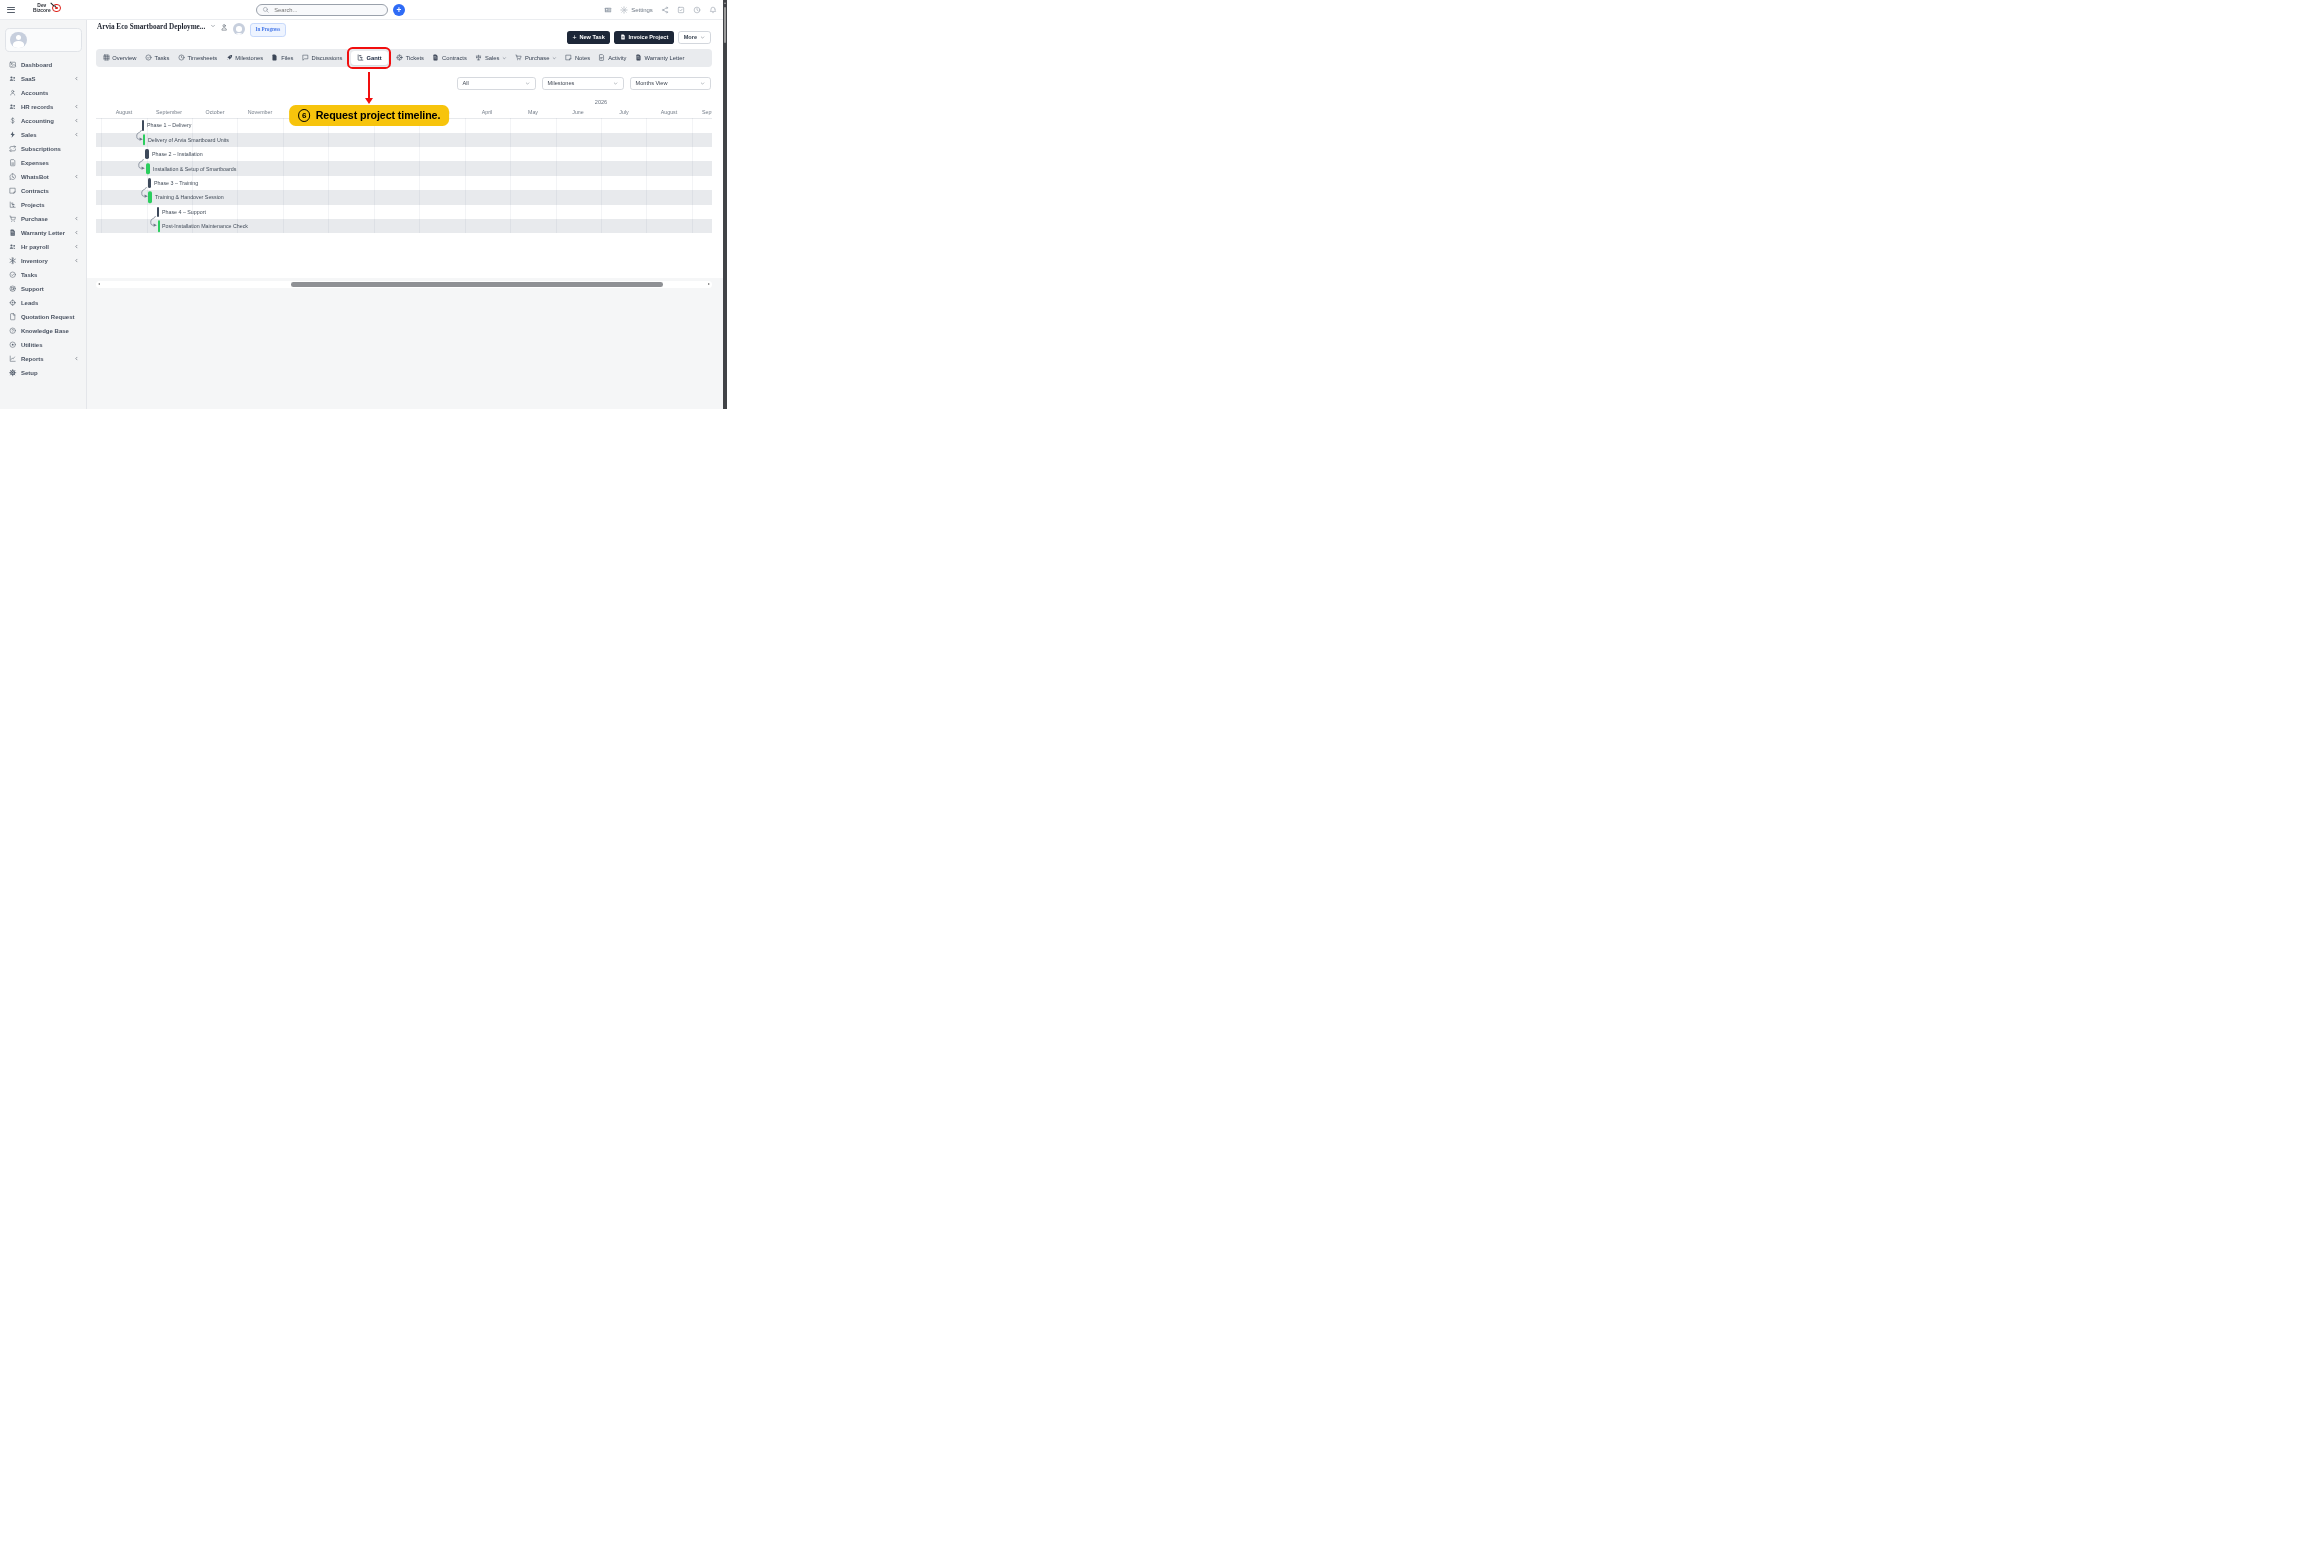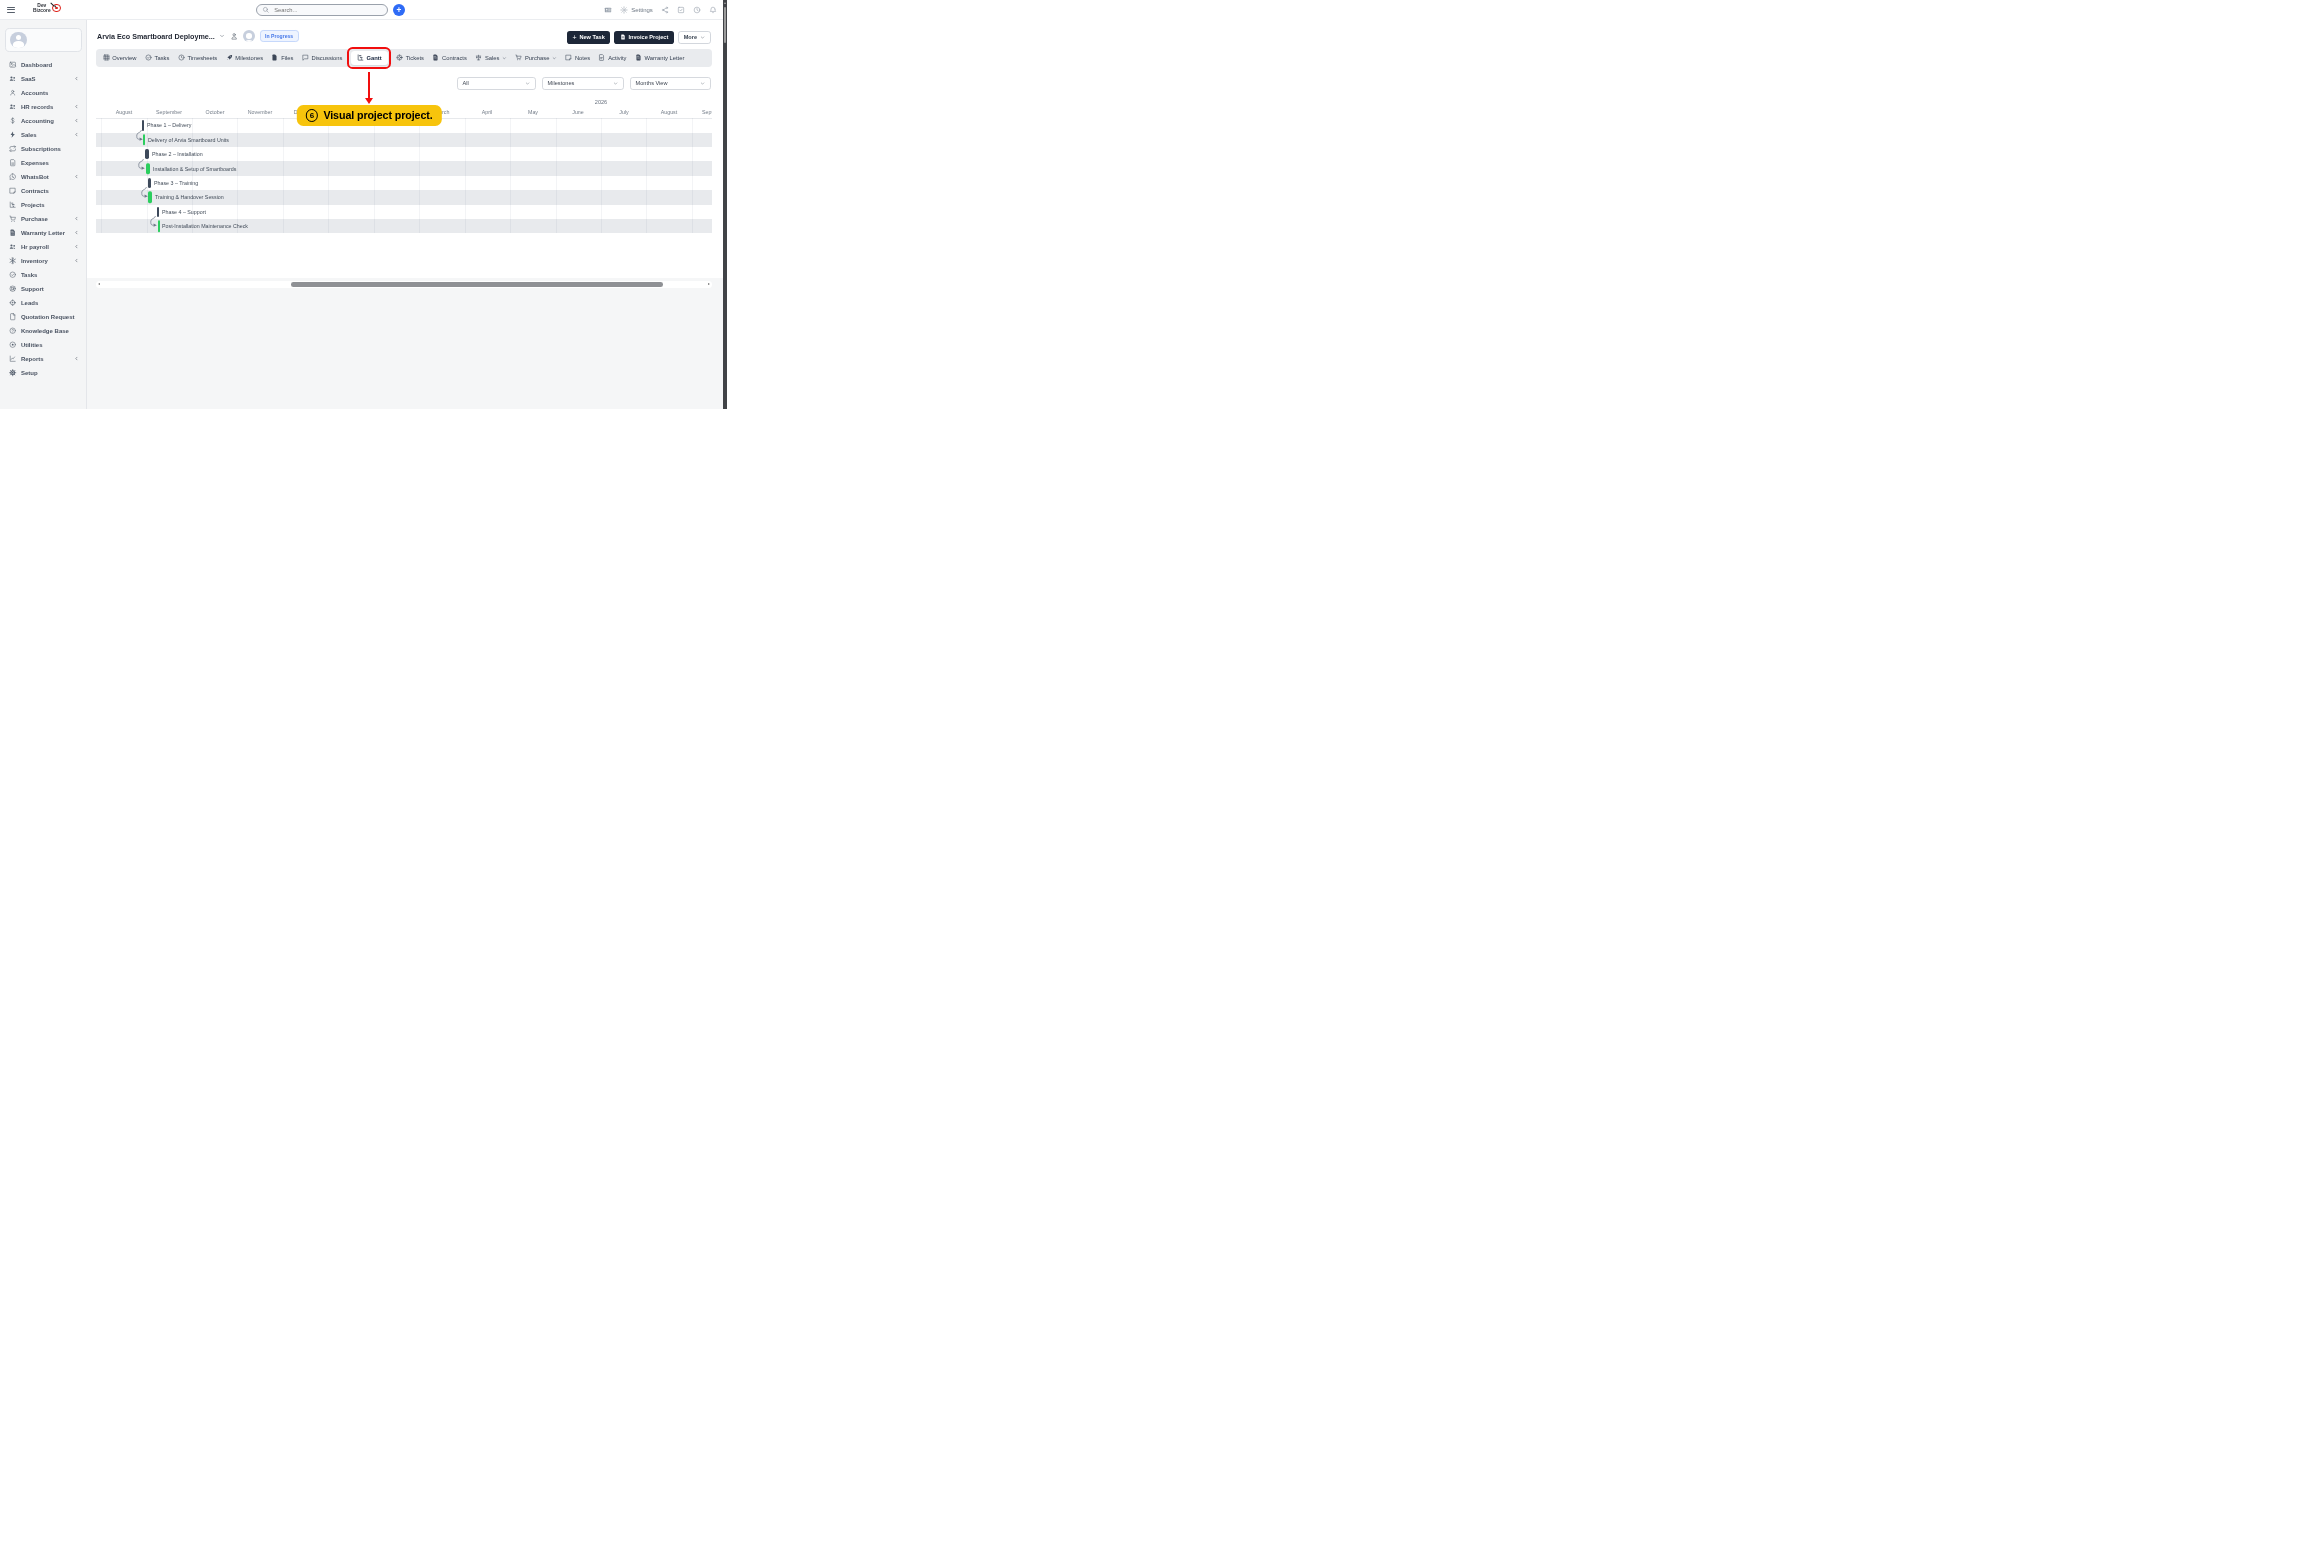--- a/index.html
+++ b/index.html
@@ -40,21 +40,21 @@
   .avatar-circle{width:16.7px;height:16.7px;border-radius:50%;background:#c7cfdd;position:relative;overflow:hidden;}
   .avatar-circle:before{content:"";position:absolute;left:50%;top:3.2px;width:5.6px;height:5.6px;margin-left:-2.8px;background:#fff;border-radius:50%;}
   .avatar-circle:after{content:"";position:absolute;left:50%;top:9.7px;width:10.2px;height:6.5px;margin-left:-5.1px;background:#fff;border-radius:50% 50% 0 0;}
   #side-items{position:absolute;left:0;top:38px;width:87px;}
   .side-item{height:14px;display:flex;align-items:center;padding-left:9.3px;gap:4.2px;cursor:pointer;color:#55606e;}
   .side-item .lbl{font-size:6px;font-weight:600;color:#4a5362;flex:1;white-space:nowrap;}
   .side-item .chev{margin-right:8.3px;color:#3f4855;}
   .side-item .chev svg{width:5.1px;height:5.1px;stroke-width:2.4;}
 
   
-  #proj-header{left:97px;top:29px;height:14px;display:flex;align-items:center;gap:4.6px;}
+  #proj-header{left:97px;top:23px;height:14px;display:flex;gap:4.6px;font-family:Liberation Serif, serif;}
   #proj-title{font-size:7.2px;font-weight:bold;color:#1f2430;white-space:nowrap;}
   .hchev{color:#5a6470;}
   .hchev svg{width:6px;height:6px;stroke-width:2;}
   #person-ic{color:#5a6470;}
   #person-ic svg{width:8.3px;height:8.3px;}
   #proj-avatar{width:12px;height:12px;}
   #status-badge{background:#eef4ff;border:0.5px solid #c6d8fb;color:#4577e8;font-size:5.1px;font-weight:600;padding:1.9px 4.6px;border-radius:3.2px;cursor:pointer;}
   #header-btns{right:16px;top:31px;display:flex;gap:3.7px;align-items:center;}
   .btn-dark{background:#1d2738;color:#fff;font-size:5.6px;font-weight:600;height:12.5px;padding:0 5.6px;border-radius:2.8px;display:inline-flex;align-items:center;gap:2.8px;cursor:pointer;white-space:nowrap;}
   .btn-dark .ic svg{width:6px;height:6px;}
@@ -569,21 +569,21 @@
             <rect x="10" y="10" width="9" height="3" rx="1" fill="currentColor" stroke="none"></rect>
             <rect x="13" y="15.5" width="5" height="3" rx="1" fill="currentColor" stroke="none"></rect>
           </svg>
         </span>
         <span>Gantt</span>
         <span class="red-box"></span>
         <span class="red-line"></span>
         <span class="red-head"></span>
         <span class="callout" style="background: rgb(247, 196, 12);">
           <span class="c-num">6</span>
-          <span class="c-txt">Visual project project.</span>
+          <span class="c-txt">Request project timeline.</span>
         </span>
       </span>
       <span class="tab">
         <span class="ic">
           <svg viewBox="0 0 24 24">
             <circle cx="12" cy="12" r="8.6"></circle>
             <circle cx="12" cy="12" r="3.4"></circle>
             <path d="M12 3.4v2.4M12 18.2v2.4M3.4 12h2.4M18.2 12h2.4"></path>
           </svg>
         </span>

